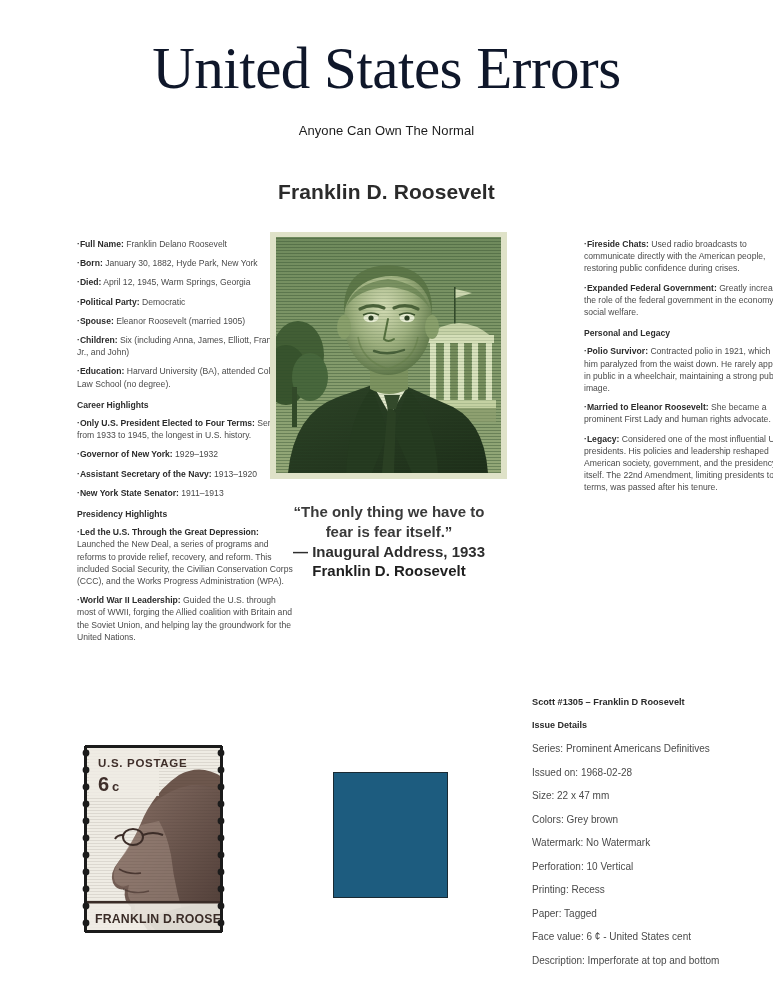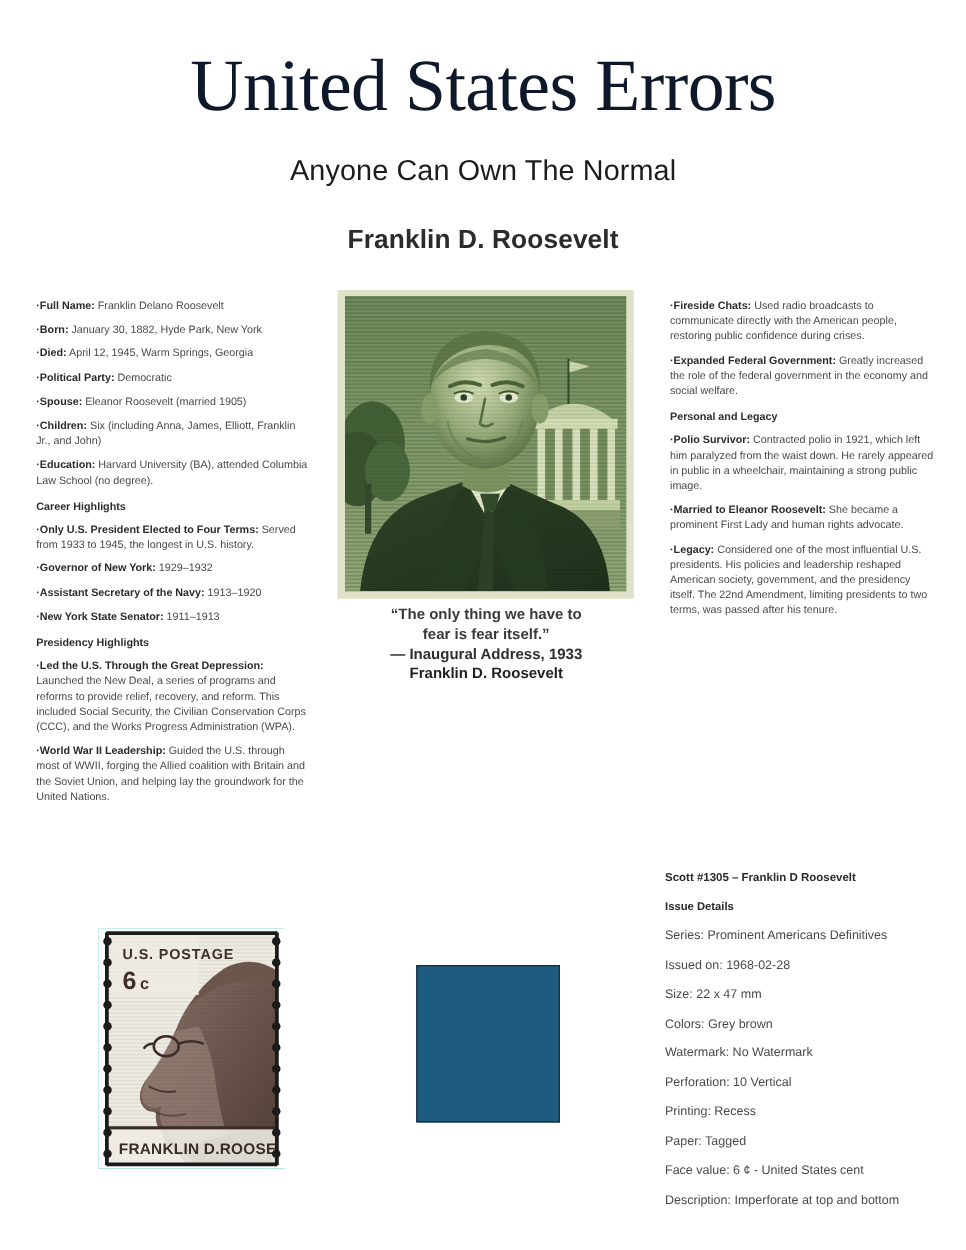--- a/index.html
+++ b/index.html
@@ -27,41 +27,42 @@
     font-size: 59px;
     font-weight: 400;
     color: #0f172a;
     letter-spacing: -0.5px;
     line-height: 1.05;
   }
   .subtitle {
     position: absolute;
     top: 123px; left: 0; width: 773px;
     text-align: center;
-    font-size: 23px;
+    font-size: 13px;
     font-weight: 400;
     color: #1c1c1c;
     letter-spacing: 0.1px;
   }
   .person-name {
     position: absolute;
     top: 180px; left: 0; width: 773px;
     text-align: center;
     font-size: 21px;
     font-weight: 700;
     color: #2b2b2b;
     letter-spacing: 0.1px;
   }
 
   
   .col {
     position: absolute;
     font-size: 8.6px;
     line-height: 1.42;
     color: #4a4a4a;
+    margin-left: 48px;
   }
   .col-left  { left: 29px;  top: 238px; width: 218px; }
   .col-right { left: 536px; top: 238px; width: 212px; }
 
   .sec-head {
     font-weight: 700;
     color: #2e2e2e;
     font-size: 8.6px;
     margin: 9px 0 6px 0;
   }
@@ -85,23 +86,23 @@
     position: relative;
     width: 100%; height: 100%;
     overflow: hidden;
     background: #4f7044;
   }
   .portrait-inner svg { display: block; width: 100%; height: 100%; }
 
   
   .quote {
     position: absolute;
-    left: 255px; top: 484px; width: 268px;
+    left: 255px; top: 502px; width: 268px;
     text-align: center;
-    font-size: 12px;
+    font-size: 15px;
     font-weight: 700;
     color: #3a3a3a;
     line-height: 1.32;
   }
   .quote .attrib { color: #2e2e2e; }
   .quote .who { color: #1f1f1f; }
 
   
   .stamp {
     position: absolute;

